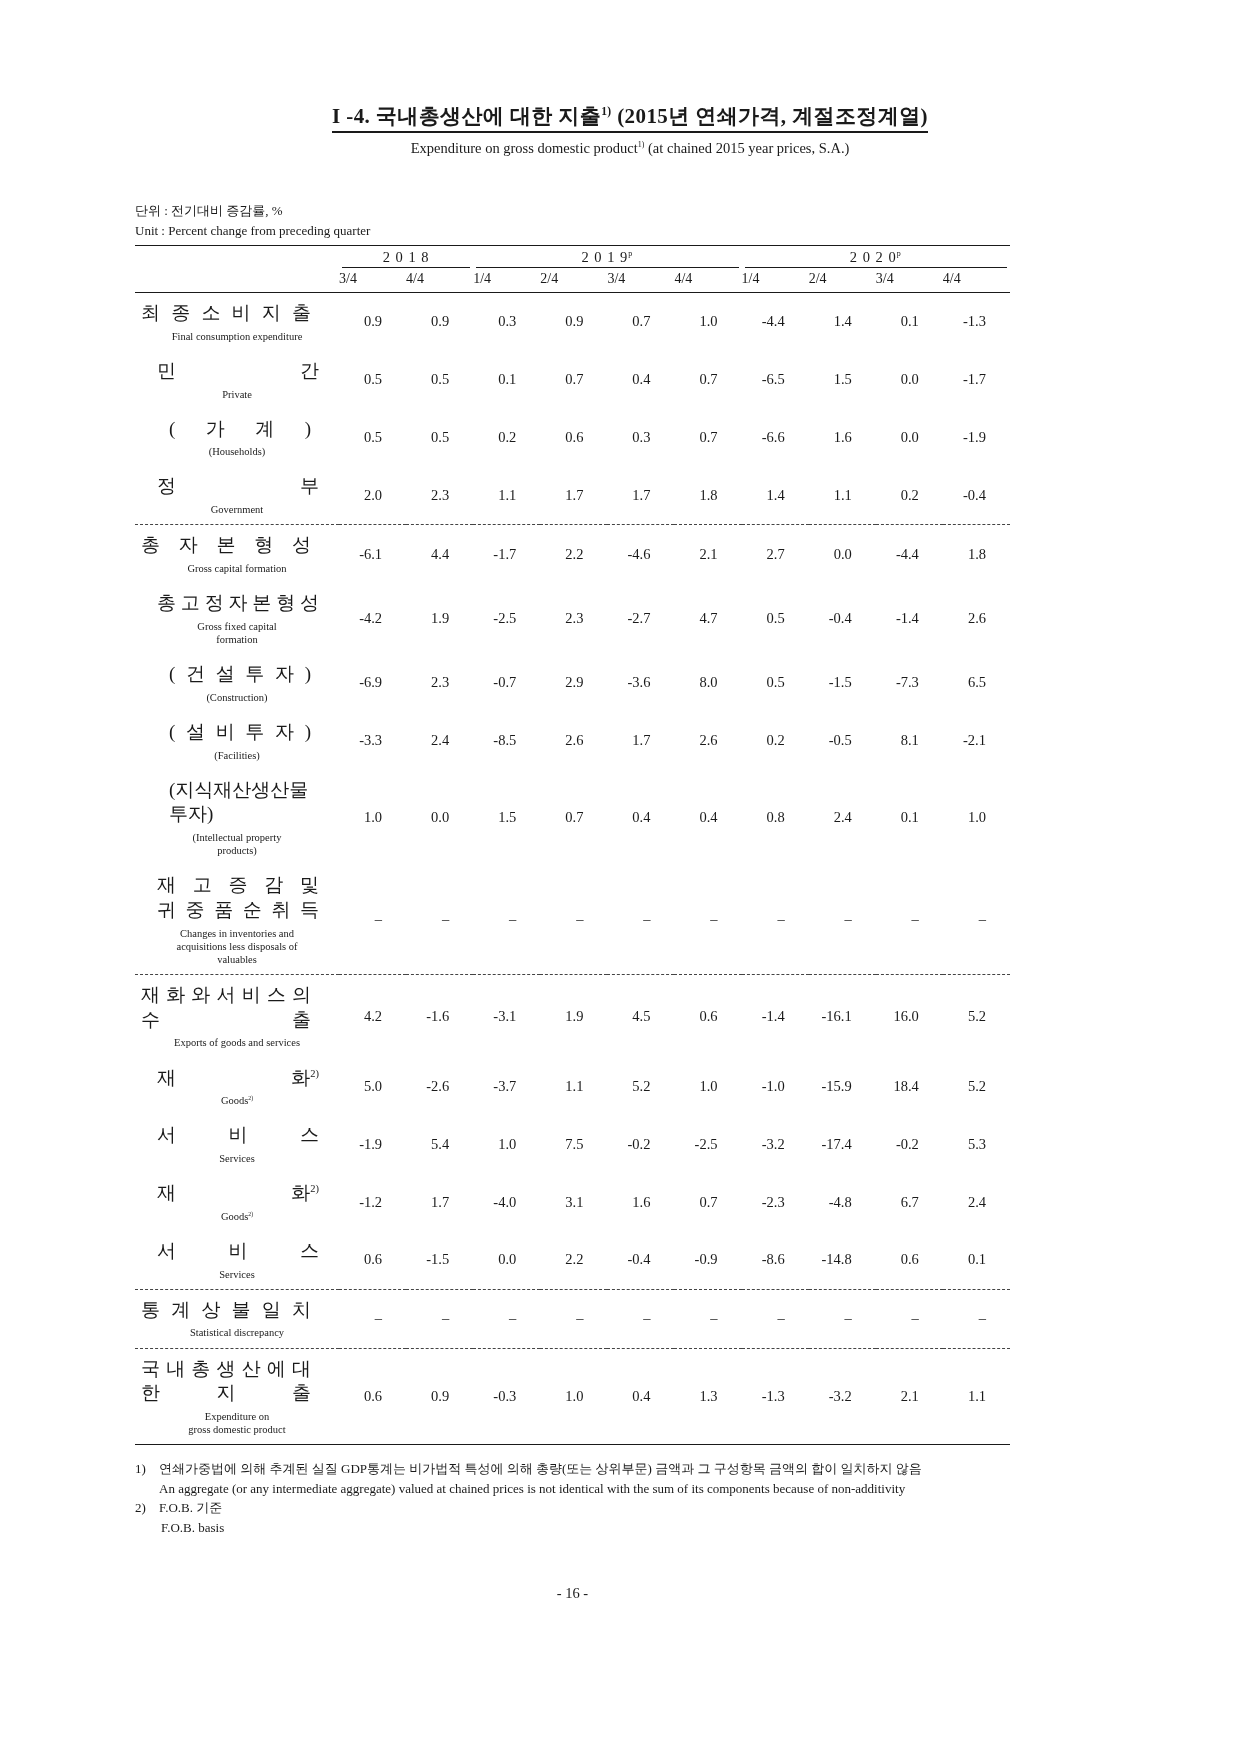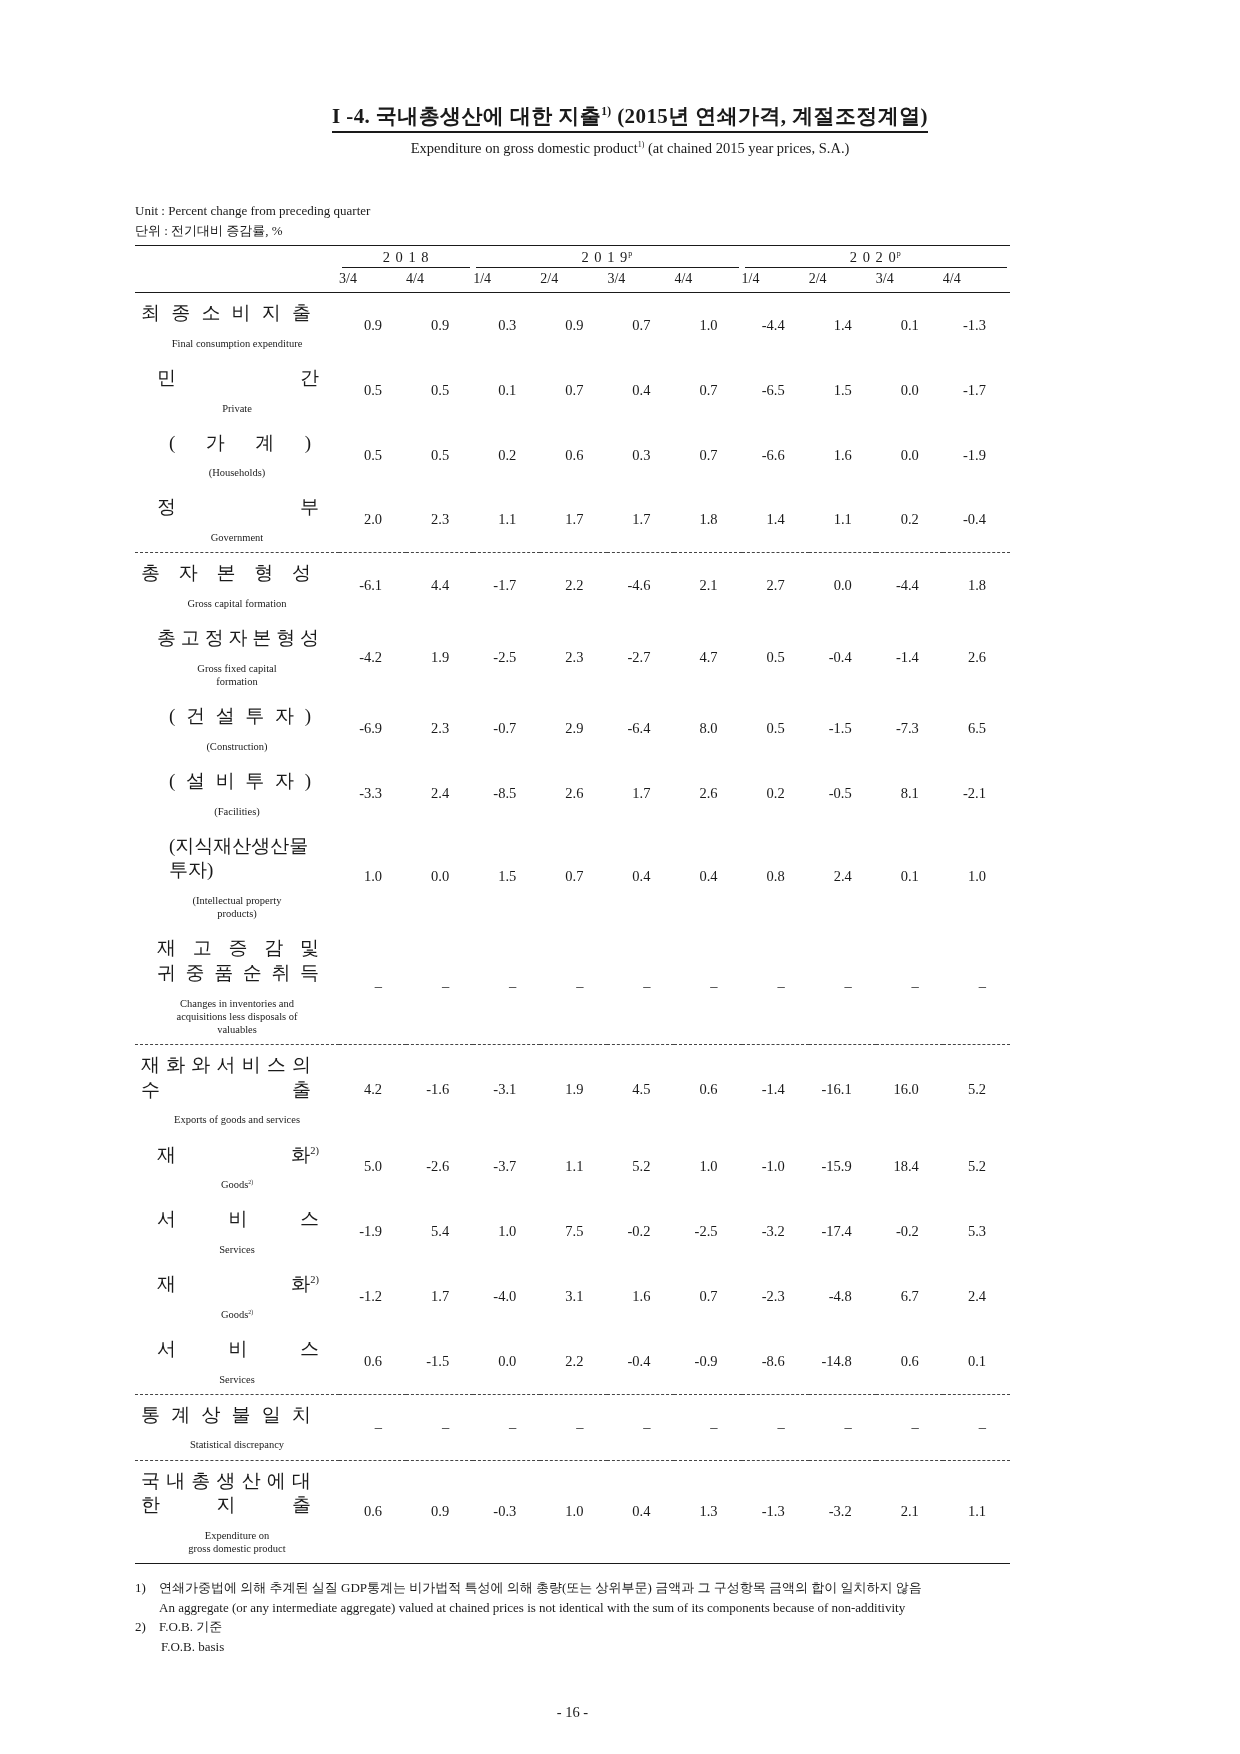--- a/index.html
+++ b/index.html
@@ -39,21 +39,21 @@
 
   tbody td { vertical-align: middle; padding: 8px 0; }
   tbody tr.sep > td { border-bottom: 1px dashed #444; }
   tbody tr:last-child > td { border-bottom: 1.5px solid #1a1a1a; }
 
   .kr { font-size: 19px; line-height: 1.3; white-space: pre-line; }
   .kr.just { text-align: justify; text-align-last: justify; }
   .ind0 { margin-left: 6px;  margin-right: 28px; }
   .ind1 { margin-left: 22px; margin-right: 20px; }
   .ind2 { margin-left: 34px; margin-right: 28px; }
-  .en { font-size: 10.5px; line-height: 1.25; text-align: center; white-space: pre-line; margin-top: 11px; }
+  .en { font-size: 10.5px; line-height: 1.25; text-align: center; white-space: pre-line; margin-top: 4px; }
   td.val { text-align: right; padding-right: 24px; font-size: 14.5px; }
 
   .footnotes { margin-top: 14px; font-size: 13px; line-height: 1.5; width: 875px; }
   .fn-line { display: flex; }
   .fn-num { width: 24px; flex: 0 0 24px; }
   .fn-kr { flex: 1; }
   .fn-en { margin-left: 24px; text-align: justify; }
   .fn-en2 { margin-left: 26px; font-family: Liberation Serif, serif; }
 
   .page-number { text-align: center; font-size: 14.5px; margin-top: 48px; width: 875px; }
@@ -63,22 +63,22 @@
 
 <div class="page">
 
   <div class="title">
     <span class="tline"><span>I -4. </span><span>국내총생산에 대한 지출</span><sup>1)</sup><span> (2015년 연쇄가격, 계절조정계열)</span></span>
   </div>
 
   <div class="subtitle"><span>Expenditure on gross domestic product</span><sup>1)</sup><span> (at chained 2015 year prices, S.A.)</span></div>
 
   <div class="units">
+    <div>단위 : 전기대비 증감률, %</div>
     <div>Unit : Percent change from preceding quarter</div>
-    <div>단위 : 전기대비 증감률, %</div>
   </div>
 
   <table class="gdp">
     <colgroup>
       <col class="c-lbl">
       <col>
         <col>
         <col>
         <col>
         <col>
@@ -215,21 +215,21 @@
         </tr>
         <tr>
           <td class="lbl">
             <div class="kr ind2 just">( 건 설 투 자 )</div>
             <div class="en">(Construction)</div>
           </td>
           <td class="val">-6.9</td>
           <td class="val">2.3</td>
           <td class="val">-0.7</td>
           <td class="val">2.9</td>
-          <td class="val">-6.4</td>
+          <td class="val">-3.6</td>
           <td class="val">8.0</td>
           <td class="val">0.5</td>
           <td class="val">-1.5</td>
           <td class="val">-7.3</td>
           <td class="val">6.5</td>
         </tr>
         <tr>
           <td class="lbl">
             <div class="kr ind2 just">( 설 비 투 자 )</div>
             <div class="en">(Facilities)</div>

